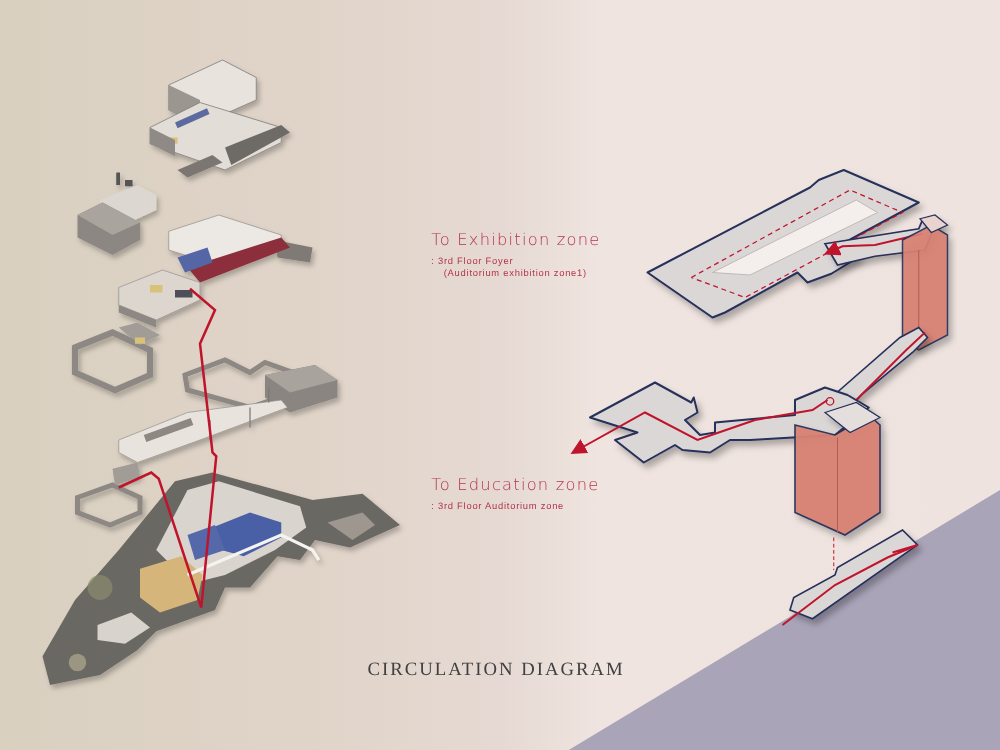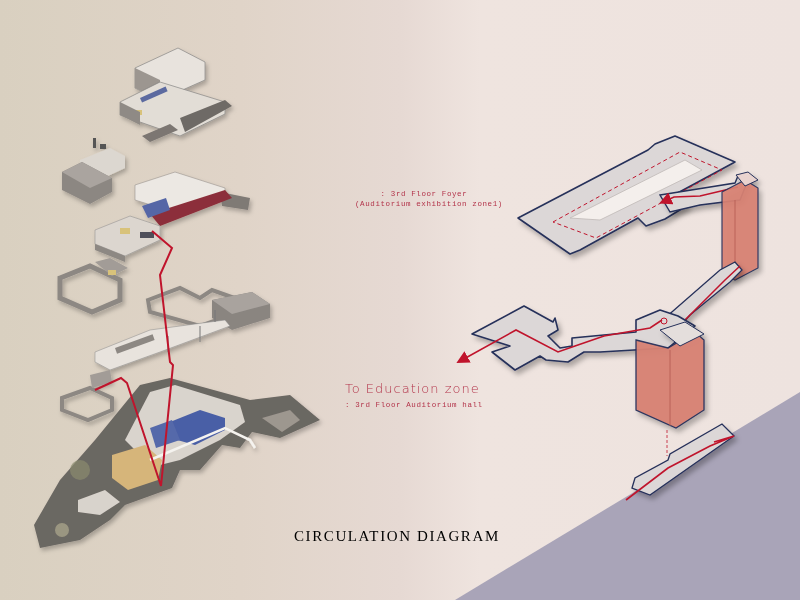--- a/index.html
+++ b/index.html
@@ -4,24 +4,24 @@
 <style>
   html, body { margin:0; padding:0; }
   body {
     width:800px; height:600px; overflow:hidden; position:relative;
     background: linear-gradient(90deg, #d9d0c0 0%, #e0d4c8 30%, #e6d9d3 50%, #efe4df 60%, #eee3df 100%);
     font-family: "DejaVu Sans", sans-serif;
   }
   .layer { position:absolute; left:0; top:0; width:800px; height:600px; }
   .label { position:absolute; color:#b3344a; }
   .label-title { font-family: "DejaVu Sans", sans-serif; font-size:13px; letter-spacing:1px; font-weight:300; }
-  .label-sub { font-family: Liberation Mono, monospace; font-size:7.5px; letter-spacing:0.6px; color:#b3344a; line-height:10px;text-align:center; }
+  .label-sub { font-family: Liberation Sans, sans-serif; font-size:7.5px; letter-spacing:0.6px; color:#b3344a; line-height:10px; }
   .diagram-title {
     position:absolute; left:294px; top:528px;
-    font-family: "Liberation Serif", serif; font-size:15px; letter-spacing:1.6px; color:#000000;
+    font-family: "Liberation Serif", serif; font-size:15px; letter-spacing:1.6px; color:#404040;
   }
 </style>
 </head>
 <body>
 
 <svg class="layer" viewBox="0 0 800 600">
   <polygon points="455,600 800,392 800,600" fill="#a9a4b8"></polygon>
 </svg>
 
 <svg class="layer" viewBox="0 0 800 600">
@@ -144,22 +144,23 @@
   </g>
   <line x1="667" y1="430" x2="667" y2="456" stroke="#c0142c" stroke-width="0.8" stroke-dasharray="3,2"></line>
 
   <g filter="url(#sh2)">
     <polygon points="632,488 635,478 668,460 670,454 722,424 734,436 650,495" fill="#dcd7d7" stroke="#26305a" stroke-width="1.3"></polygon>
   </g>
   <polyline points="626,500 668,468 710,446 734,436 714,442" fill="none" stroke="#c0142c" stroke-width="1.6"></polyline>
 </svg>
 
 <div class="label" style="left:345px; top:185px;">
+  <div class="label-title">To  Exhibition  zone</div>
   <div class="label-sub" style="margin-top:4px;">:  3rd  Floor  Foyer</div>
   <div class="label-sub" style="padding-left:10px;">(Auditorium  exhibition  zone1)</div>
 </div>
 
 <div class="label" style="left:345px; top:381px;">
   <div class="label-title">To  Education  zone</div>
-  <div class="label-sub" style="margin-top:4px;">:  3rd  Floor  Auditorium  hall</div>
+  <div class="label-sub" style="margin-top:4px;">:  3rd  Floor  Auditorium  zone</div>
 </div>
 
 <div class="diagram-title">CIRCULATION DIAGRAM</div>
 
 </body></html>

